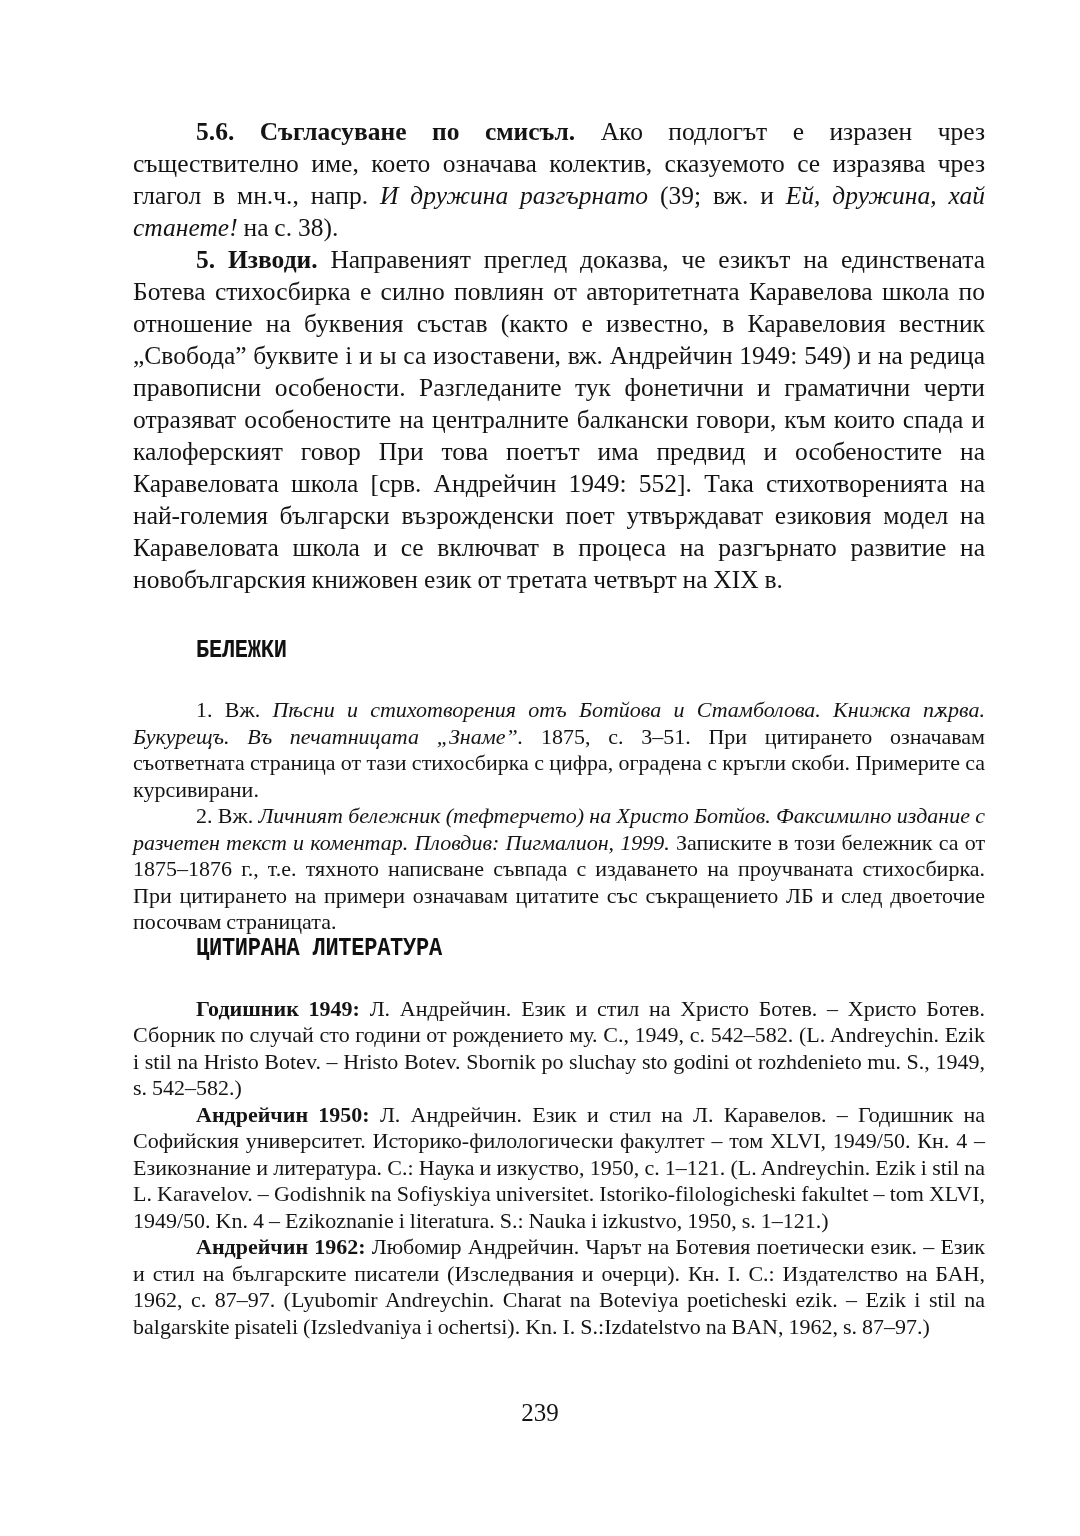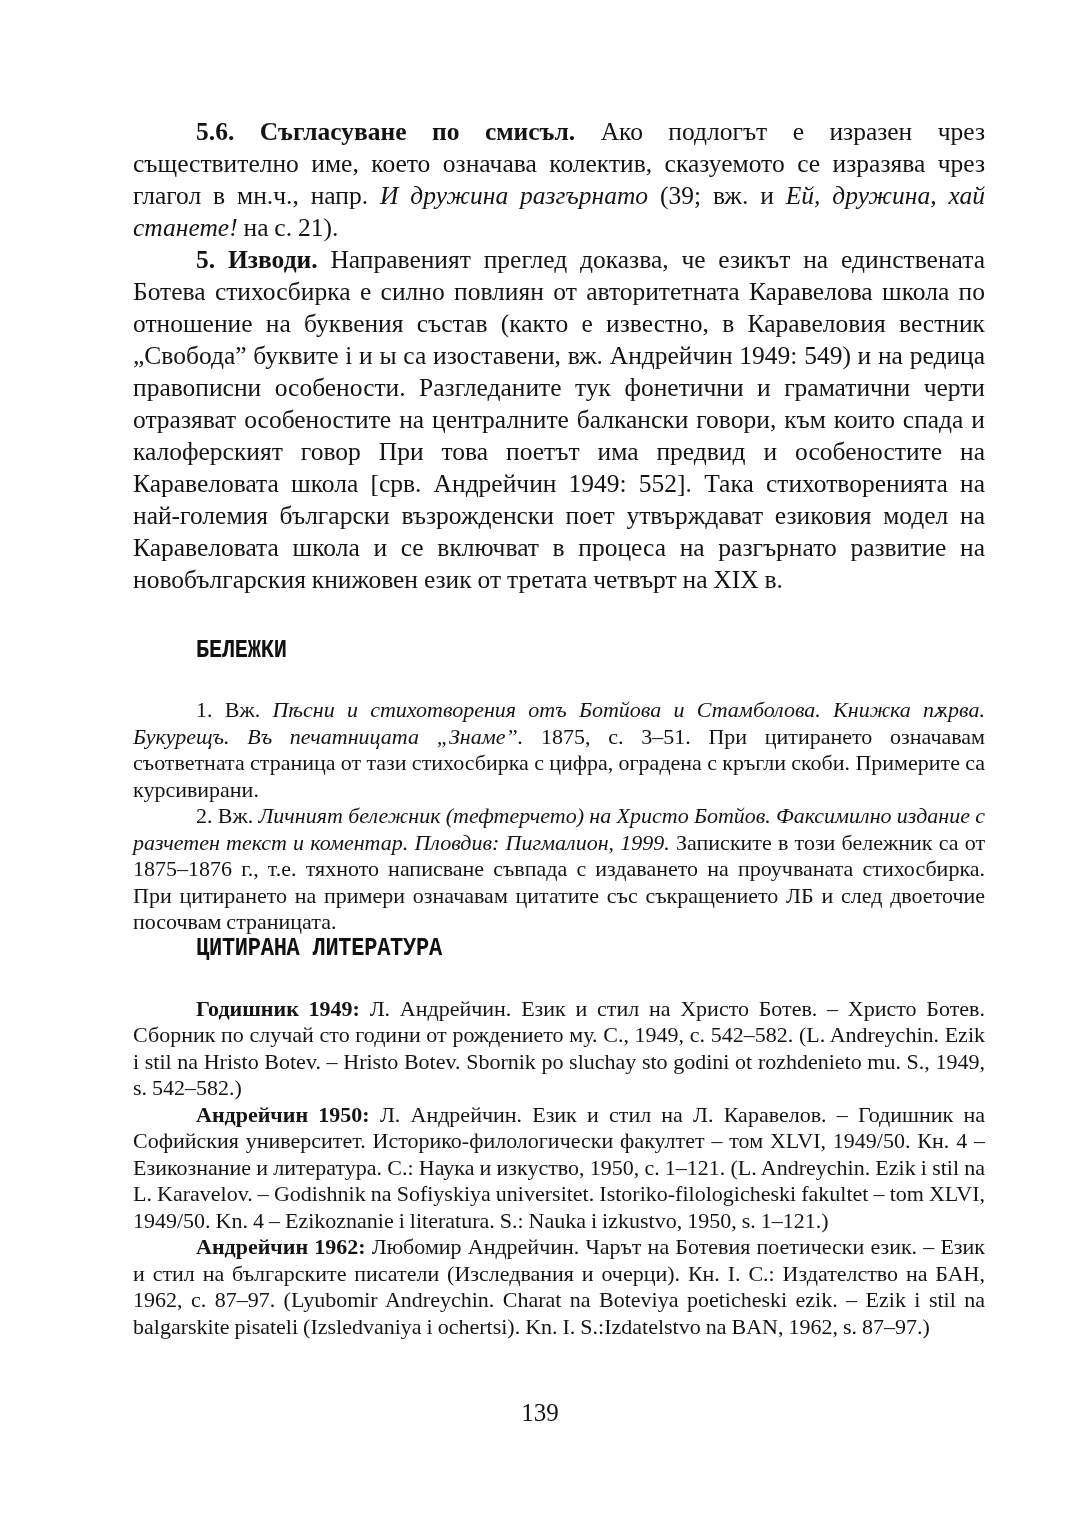--- a/index.html
+++ b/index.html
@@ -71,21 +71,21 @@
   }
   b { font-weight: bold; }
   i { font-style: italic; }
 </style>
 </head>
 <body>
 
 <div class="page">
   <div class="content">
 
-    <p class="body-para"><b>5.6. Съгласуване по смисъл. </b><span>Ако подлогът е изразен чрез съществително име, което означава колектив, сказуемото се изразява чрез глагол в мн.ч., напр. </span><i>И дружина разгърнато </i><span>(39; вж. и </span><i>Ей, дружина, хай станете!</i><span> на с. 21).</span></p>
+    <p class="body-para"><b>5.6. Съгласуване по смисъл. </b><span>Ако подлогът е изразен чрез съществително име, което означава колектив, сказуемото се изразява чрез глагол в мн.ч., напр. </span><i>И дружина разгърнато </i><span>(39; вж. и </span><i>Ей, дружина, хай станете!</i><span> на с. 38).</span></p>
 
     <p class="body-para"><b>5. Изводи. </b><span>Направеният преглед доказва, че езикът на единствената Ботева стихосбирка е силно повлиян от авторитетната Каравелова школа по отношение на буквения състав (както е известно, в Каравеловия вестник „Свобода” буквите i и ы са изоставени, вж. Андрейчин 1949: 549) и на редица правописни особености. Разгледаните тук фонетични и граматични черти отразяват особеностите на централните балкански говори, към които спада и калоферският говор При това поетът има предвид и особеностите на Каравеловата школа [срв. Андрейчин 1949: 552]. Така стихотворенията на най-големия български възрожденски поет утвърждават езиковия модел на Каравеловата школа и се включват в процеса на разгърнато развитие на новобългарския книжовен език от третата четвърт на XIX в.</span></p>
 
     <h2 class="section-heading heading-notes">
       <span class="condensed">БЕЛЕЖКИ</span>
     </h2>
 
     <p class="small-para"><span>1. Вж. </span><i>Пѣсни и стихотворения отъ Ботйова и Стамболова. Книжка пѫрва. Букурещъ. Въ печатницата „Знаме”.</i><span> 1875, с. 3–51. При цитирането означавам съответната страница от тази стихосбирка с цифра, оградена с кръгли скоби. Примерите са курсивирани.</span></p>
 
     <p class="small-para"><span>2. Вж. </span><i>Личният бележник (тефтерчето) на Христо Ботйов. Факсимилно издание с разчетен текст и коментар. Пловдив: Пигмалион, 1999.</i><span> Записките в този бележник са от 1875–1876 г., т.е. тяхното написване съвпада с издаването на проучваната стихосбирка. При цитирането на примери означавам цитатите със съкращението ЛБ и след двоеточие посочвам страницата.</span></p>
@@ -95,14 +95,14 @@
     </h2>
 
     <p class="small-para"><b>Годишник 1949: </b><span>Л. Андрейчин. Език и стил на Христо Ботев. – Христо Ботев. Сборник по случай сто години от рождението му. С., 1949, с. 542–582. (L. Andreychin. Ezik i stil na Hristo Botev. – Hristo Botev. Sbornik po sluchay sto godini ot rozhdenieto mu. S., 1949, s. 542–582.)</span></p>
 
     <p class="small-para"><b>Андрейчин 1950: </b><span>Л. Андрейчин. Език и стил на Л. Каравелов. – Годишник на Софийския университет. Историко-филологически факултет – том XLVI, 1949/50. Кн. 4 – Езикознание и литература. С.: Наука и изкуство, 1950, с. 1–121. (L. Andreychin. Ezik i stil na L. Karavelov. – Godishnik na Sofiyskiya universitet. Istoriko-filologicheski fakultet – tom XLVI, 1949/50. Kn. 4 – Ezikoznanie i literatura. S.: Nauka i izkustvo, 1950, s. 1–121.)</span></p>
 
     <p class="small-para"><b>Андрейчин 1962: </b><span>Любомир Андрейчин. Чарът на Ботевия поетически език. – Език и стил на българските писатели (Изследвания и очерци). Кн. I. С.: Издателство на БАН, 1962, с. 87–97. (Lyubomir Andreychin. Charat na Boteviya poeticheski ezik. – Ezik i stil na balgarskite pisateli (Izsledvaniya i ochertsi). Kn. I. S.:Izdatelstvo na BAN, 1962, s. 87–97.)</span></p>
 
   </div>
 
-  <div class="page-number">139</div>
+  <div class="page-number">239</div>
 </div>
 
 </body></html>

